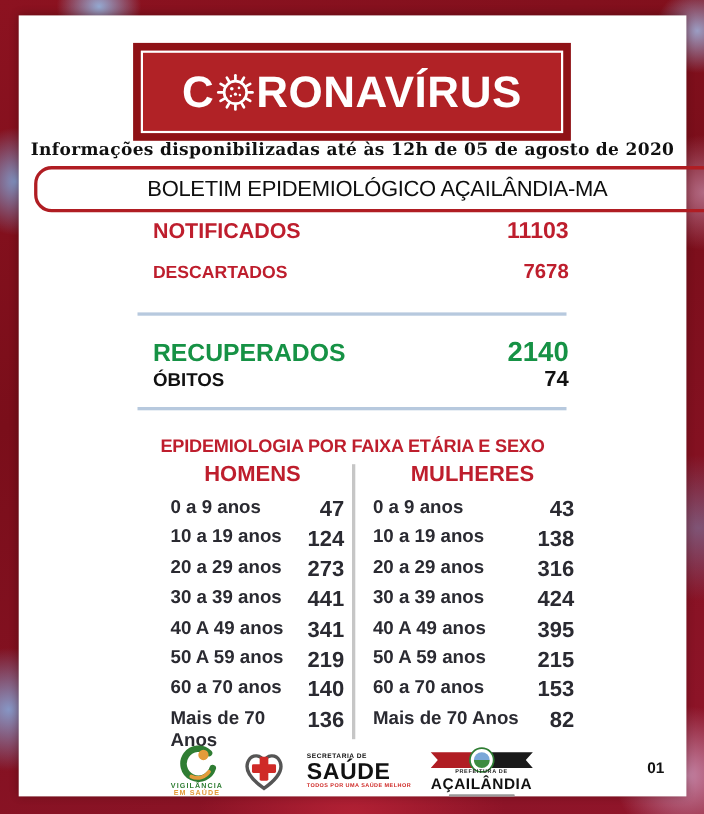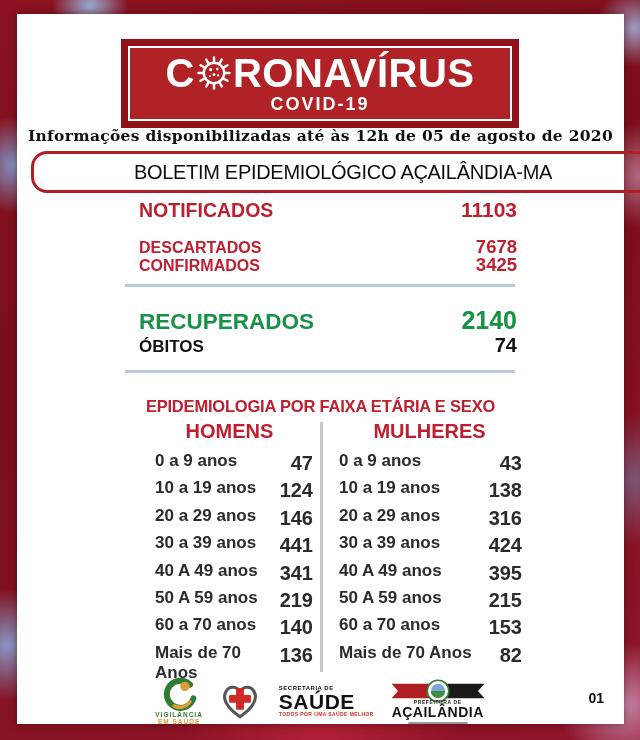--- a/index.html
+++ b/index.html
@@ -103,39 +103,34 @@
             <g fill="#fff">
               <circle cx="18" cy="18" r="2"></circle>
                 <circle cx="26" cy="17" r="1.5"></circle>
               <circle cx="22" cy="24" r="1.8"></circle>
                 <circle cx="17" cy="26" r="1.3"></circle>
               <circle cx="27" cy="25" r="1.4"></circle>
             </g>
           </svg>
           <span>RONAVÍRUS</span>
         </div>
-        <div class="banner-sub">COVID-19</div>
       </div>
     </div>
 
     <div class="info-line">Informações disponibilizadas até às 12h de 05 de agosto de 2020</div>
 
     <div class="title-box">BOLETIM EPIDEMIOLÓGICO AÇAILÂNDIA-MA</div>
 
     <div class="stat-row r-notif">
       <span class="stat-label">NOTIFICADOS</span>
       <span class="stat-value">11103</span>
     </div>
     <div class="stat-row r-desc">
       <span class="stat-label">DESCARTADOS</span>
       <span class="stat-value">7678</span>
-    </div>
-    <div class="stat-row r-conf">
-      <span class="stat-label">CONFIRMADOS</span>
-      <span class="stat-value">3425</span>
     </div>
 
     <div class="hdivider d1"></div>
 
     <div class="stat-row r-recu">
       <span class="stat-label">RECUPERADOS</span>
       <span class="stat-value">2140</span>
     </div>
     <div class="stat-row r-obit">
       <span class="stat-label">ÓBITOS</span>
@@ -153,21 +148,21 @@
       <div class="age-row">
           <span class="age-label">0 a 9 anos</span>
           <span class="age-value">47</span>
         </div>
       <div class="age-row">
           <span class="age-label">10 a 19 anos</span>
           <span class="age-value">124</span>
         </div>
       <div class="age-row">
           <span class="age-label">20 a 29 anos</span>
-          <span class="age-value">146</span>
+          <span class="age-value">273</span>
         </div>
       <div class="age-row">
           <span class="age-label">30 a 39 anos</span>
           <span class="age-value">441</span>
         </div>
       <div class="age-row">
           <span class="age-label">40 A 49 anos</span>
           <span class="age-value">341</span>
         </div>
       <div class="age-row">

